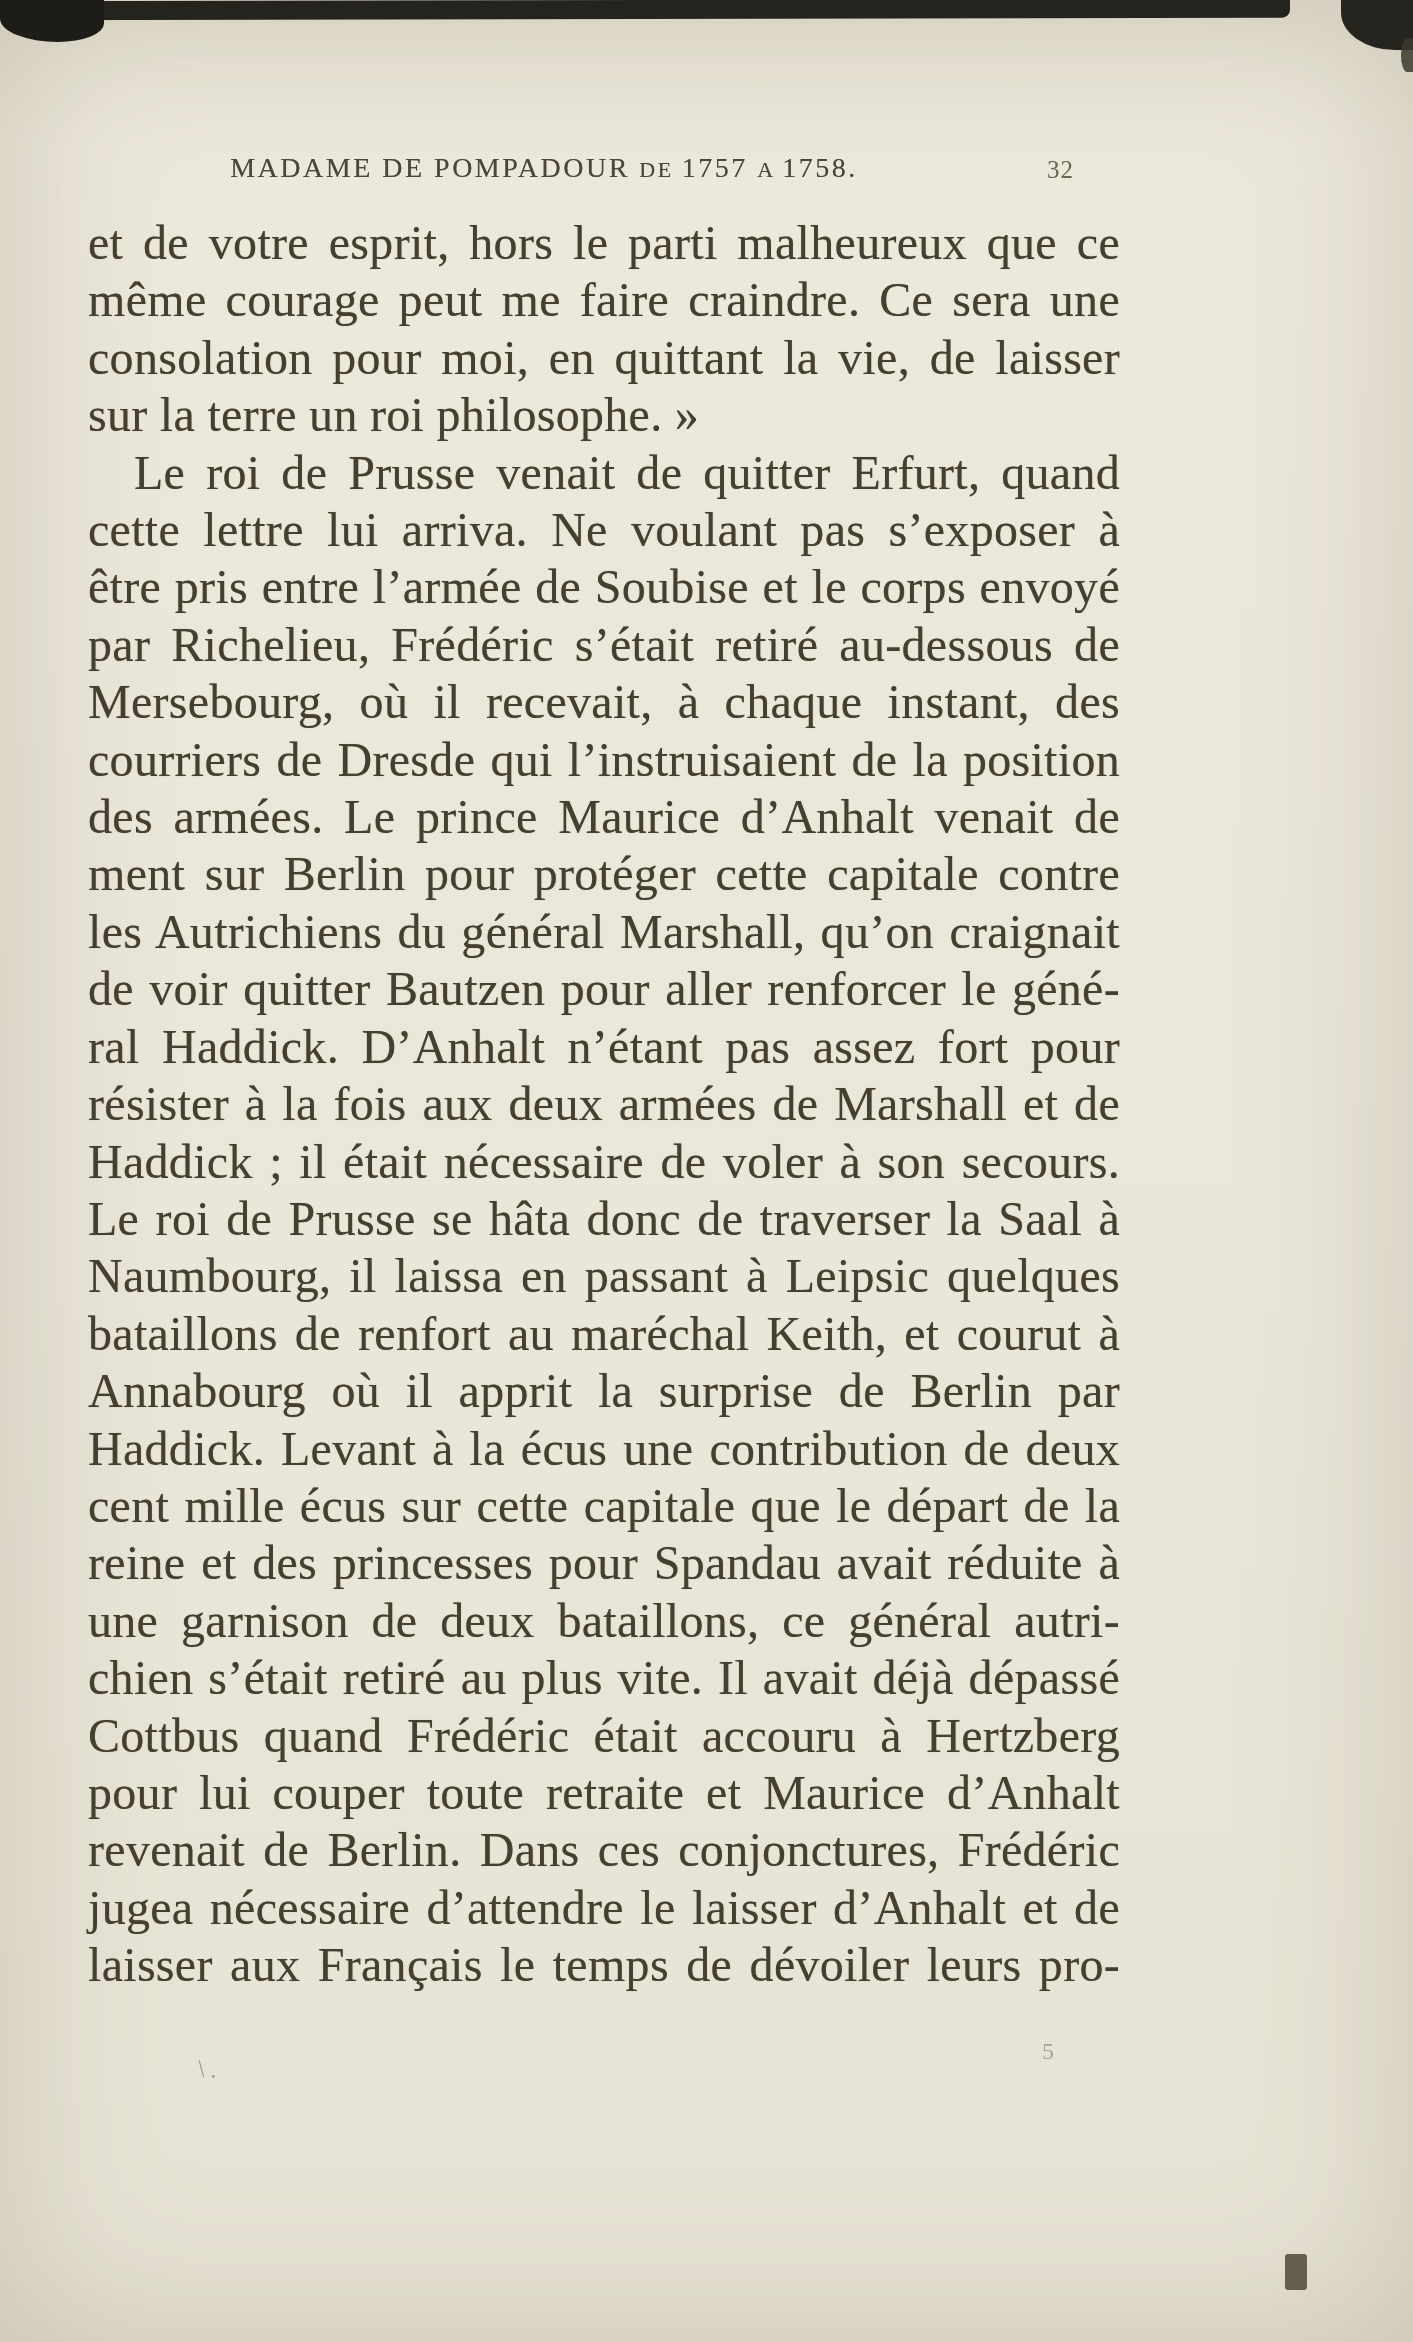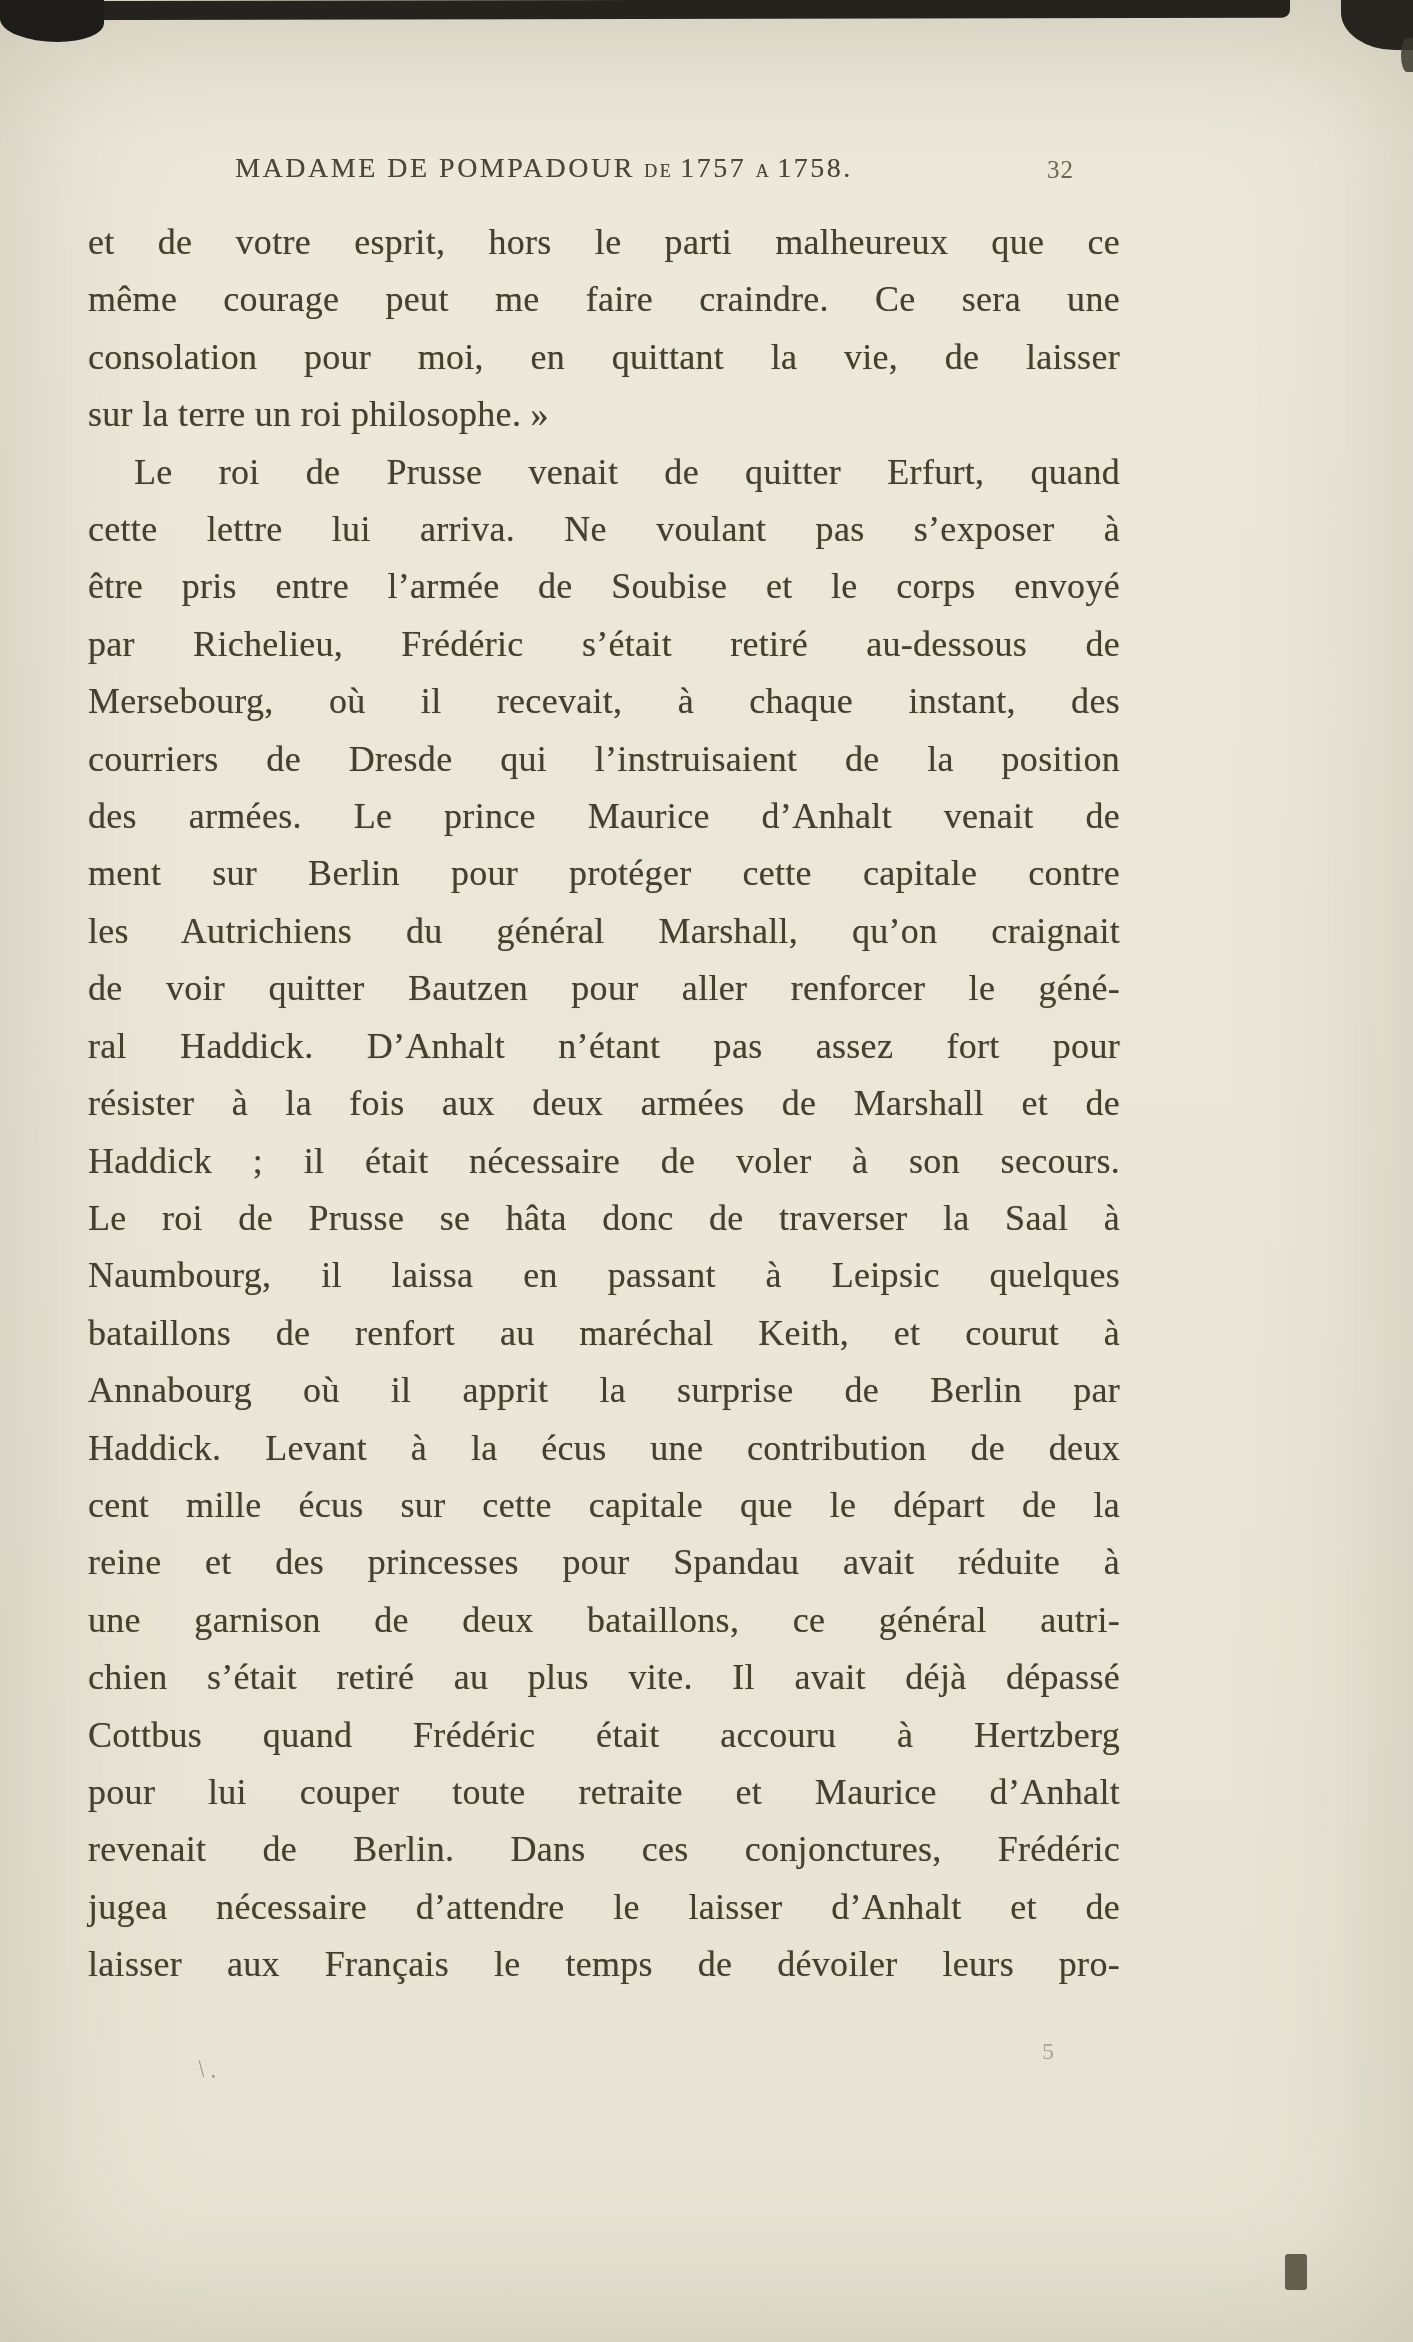--- a/index.html
+++ b/index.html
@@ -60,35 +60,35 @@
   }
   .header-title {
     position: absolute;
     left: 0; right: 120px;
     text-align: center;
     white-space: nowrap;
     letter-spacing: 2.5px;
     text-shadow: 0 0 0.6px rgba(70, 64, 48, 0.55);
   }
   .hdr-large { font-size: 28px; }
-  .hdr-small { font-size: 18px; }
+  .hdr-small { font-size: 22px; }
   .page-number {
     position: absolute;
     right: 46px; top: 4px;
     font-size: 25px;
     color: #6b6552;
     letter-spacing: 1px;
   }
   
   .body-text {
     position: absolute;
     top: 214px; left: 88px;
     width: 1032px;
     color: #453f2f;
-    font-size: 36px;
+    font-size: 48px;
     letter-spacing: 0.3px;
     text-shadow: 0 0 0.7px rgba(66, 60, 44, 0.5);
   }
   .line { line-height: 57.4px; }
   .line.just { text-align: justify; text-align-last: justify; }
   .line.indent { text-indent: 46px; }
   
   .footer-mark-left {
     position: absolute;
     top: 2056px; left: 198px;

